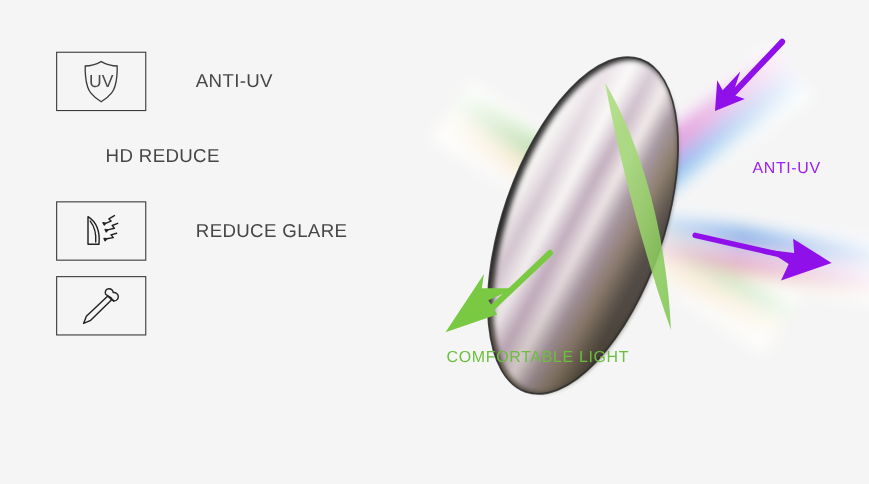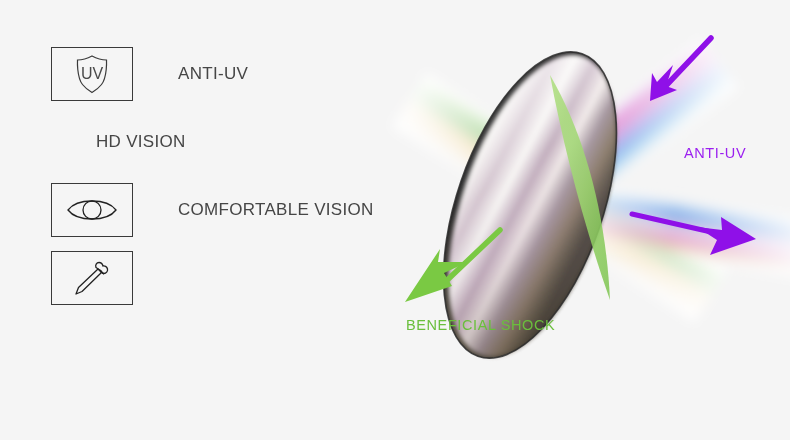--- a/index.html
+++ b/index.html
@@ -101,35 +101,43 @@
         <svg width="46" height="46" viewBox="0 0 46 46">
           <path d="M23 5 C16.5 8.5 11 9 8.5 9 C8.5 9 7.6 26 13.5 33.5 C17 38 23 41.5 23 41.5
                    C23 41.5 29 38 32.5 33.5 C38.4 26 37.5 9 37.5 9 C35 9 29.5 8.5 23 5 Z" fill="none" stroke="#3a3a3a" stroke-width="1.2"></path>
           <text x="23" y="28" text-anchor="middle" font-family="Liberation Sans, sans-serif" font-size="16" fill="#4a4a4a">UV</text>
         </svg>
       </div>
       <div class="feature-label">ANTI-UV</div>
     </div>
 
     <div class="feature-row">
-      <div class="feature-label">HD VISION</div>
-    </div>
-
+      <div class="feature-label">HD REDUCE</div>
+    </div>
 
     <div class="feature-row">
       <div class="feature-icon-box">
-        <svg width="56" height="34" viewBox="0 0 56 34">
-          <g fill="none" stroke="#222" stroke-width="1.3">
-            <path d="M4 17 C13 5 43 5 52 17 C43 29 13 29 4 17 Z"></path>
-            <circle cx="28" cy="17" r="9"></circle>
+        <svg width="48" height="42" viewBox="0 0 48 42">
+          <g fill="none" stroke="#222" stroke-width="1.3" stroke-linecap="round" stroke-linejoin="round">
+
+            <path d="M12 8 C20 13 23 22 22 33 L12 33 Z"></path>
+            <path d="M14 12 C18 17 19.5 24 19 31"></path>
+
+            <path d="M36 7 L31 10 M31 10 L33 12 M33 12 L28 14"></path>
+            <path d="M39 14 L34 16 M34 16 L36 18.5 M36 18.5 L30 20"></path>
+            <path d="M38 23 L33 24.5 M33 24.5 L35 27 M35 27 L29 28"></path>
+            <path d="M28 14 l-2.4 -0.6 l1.2 2.1 z" fill="#222"></path>
+            <path d="M30 20 l-2.4 -0.4 l1 2.2 z" fill="#222"></path>
+            <path d="M29 28 l-2.4 -0.3 l0.9 2.2 z" fill="#222"></path>
           </g>
         </svg>
       </div>
-      <div class="feature-label">COMFORTABLE VISION</div>
-    </div>
+      <div class="feature-label">REDUCE GLARE</div>
+    </div>
+
 
     <div class="feature-row">
       <div class="feature-icon-box">
         <svg width="46" height="42" viewBox="0 0 46 42">
           <g fill="none" stroke="#222" stroke-width="1.3" stroke-linejoin="round" stroke-linecap="round">
 
             <path d="M7 37 L9.5 30.5 L29 12 L32.5 15.5 L13 34.5 Z"></path>
 
             <path d="M27 10.5 C26 8 27.5 5.5 30 5.5 C32.5 5.5 33.5 7 34 9
                      C35.5 8.5 38 9.5 38.5 12 C39 14.5 37 16.5 35 16.5
@@ -267,15 +275,15 @@
 
       <g>
         <path d="M120 230 L62 285" stroke="#7ac943" stroke-width="5.5" stroke-linecap="round"></path>
         <path d="M25 302 L72 286 L64 273 L88 262 L58 262 L60 249 Z" fill="#7ac943"></path>
       </g>
     </svg>
   </div>
 
   <div class="beam-label" id="label-anti-uv">ANTI-UV</div>
 
-  <div class="beam-label" id="label-beneficial">BENEFICIAL SHOCK</div>
+  <div class="beam-label" id="label-beneficial">COMFORTABLE LIGHT</div>
 
 </div>
 
 </body></html>

